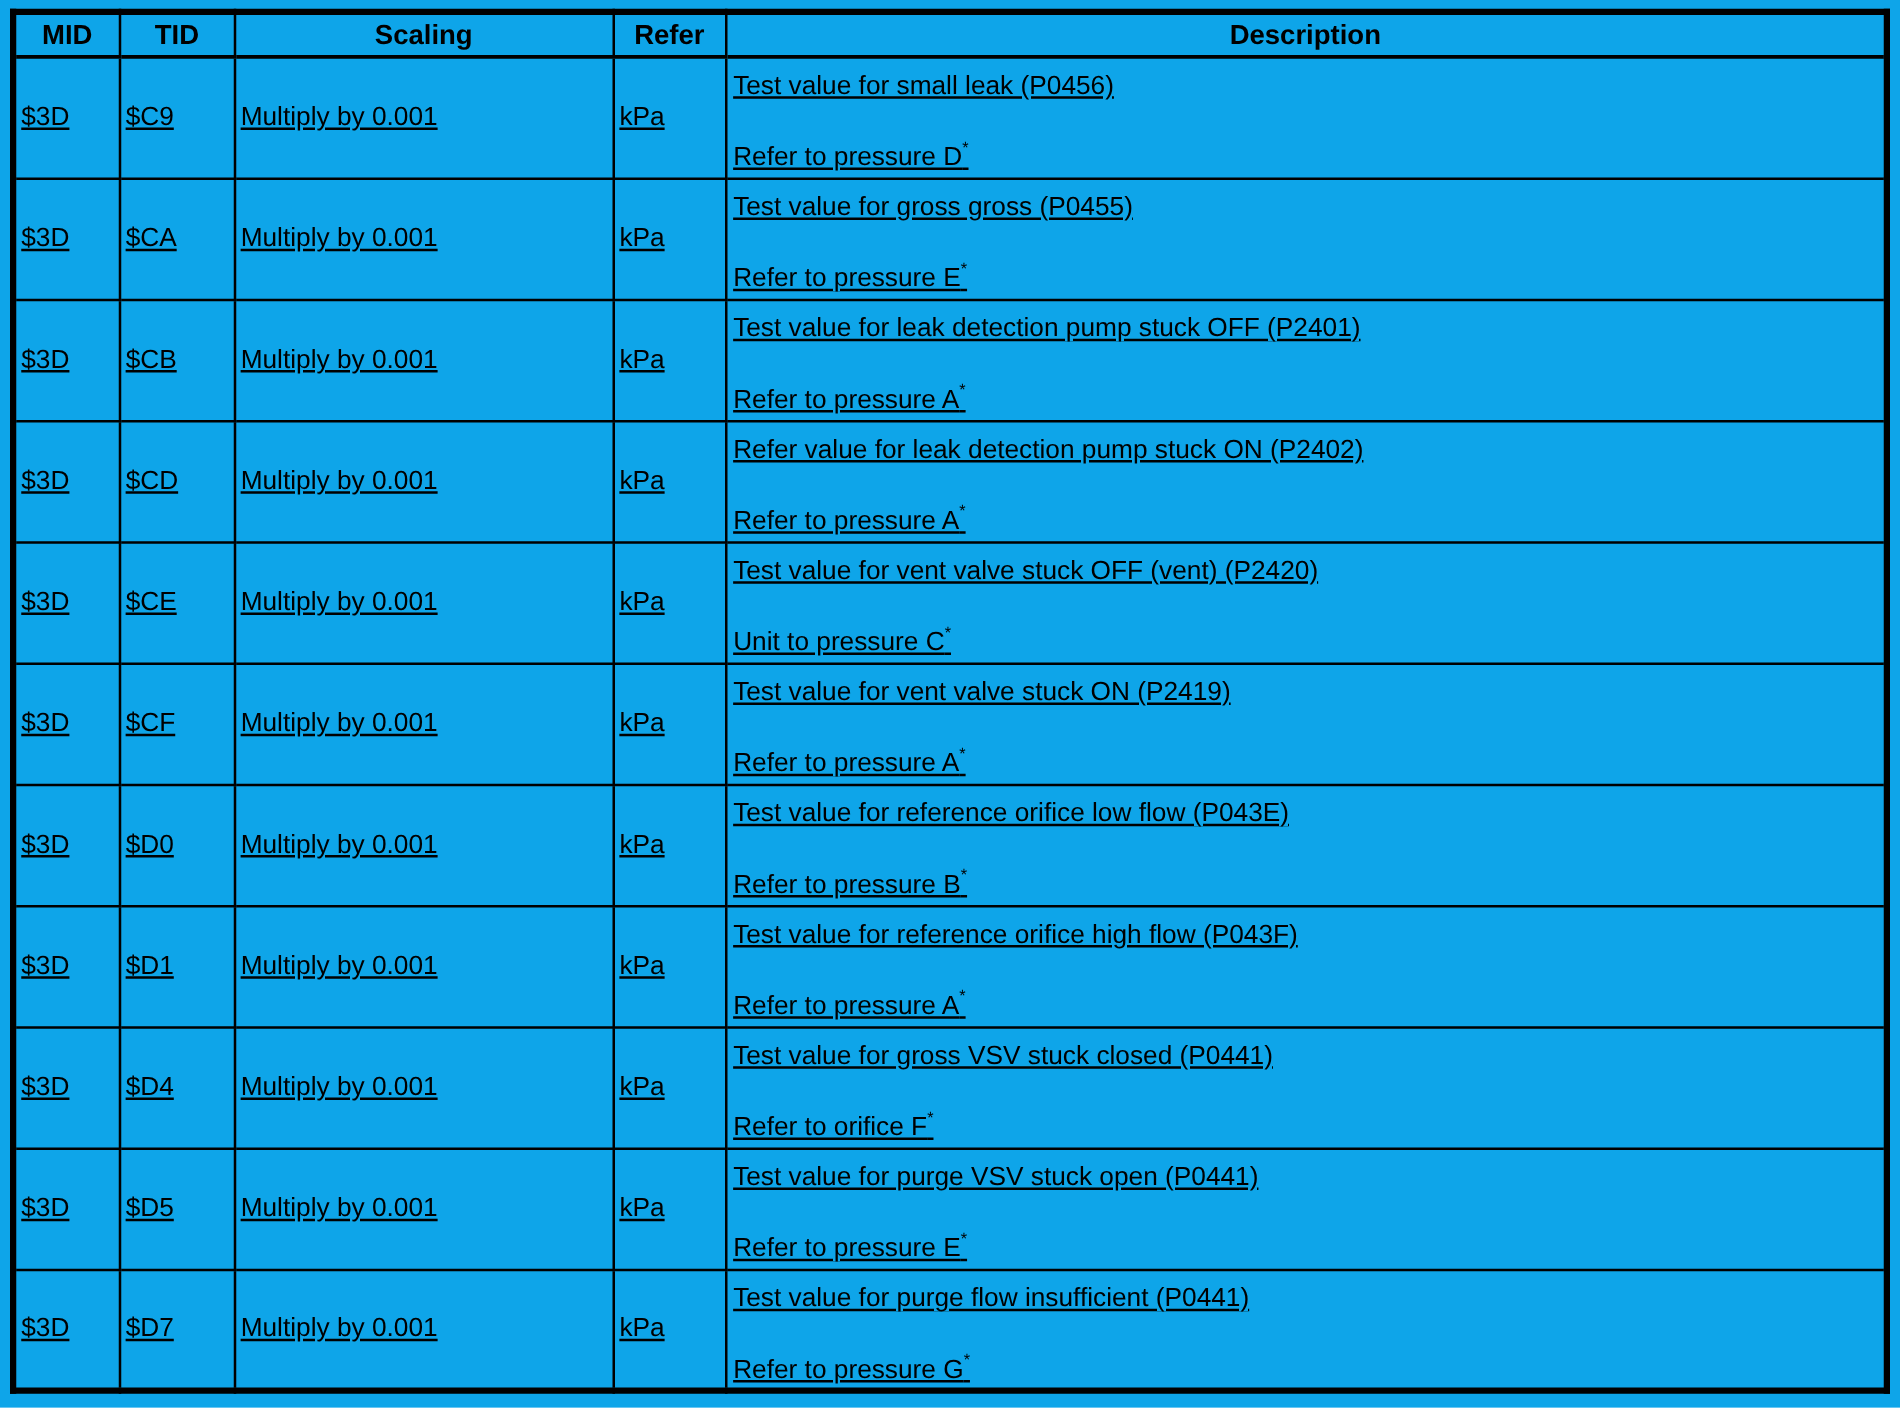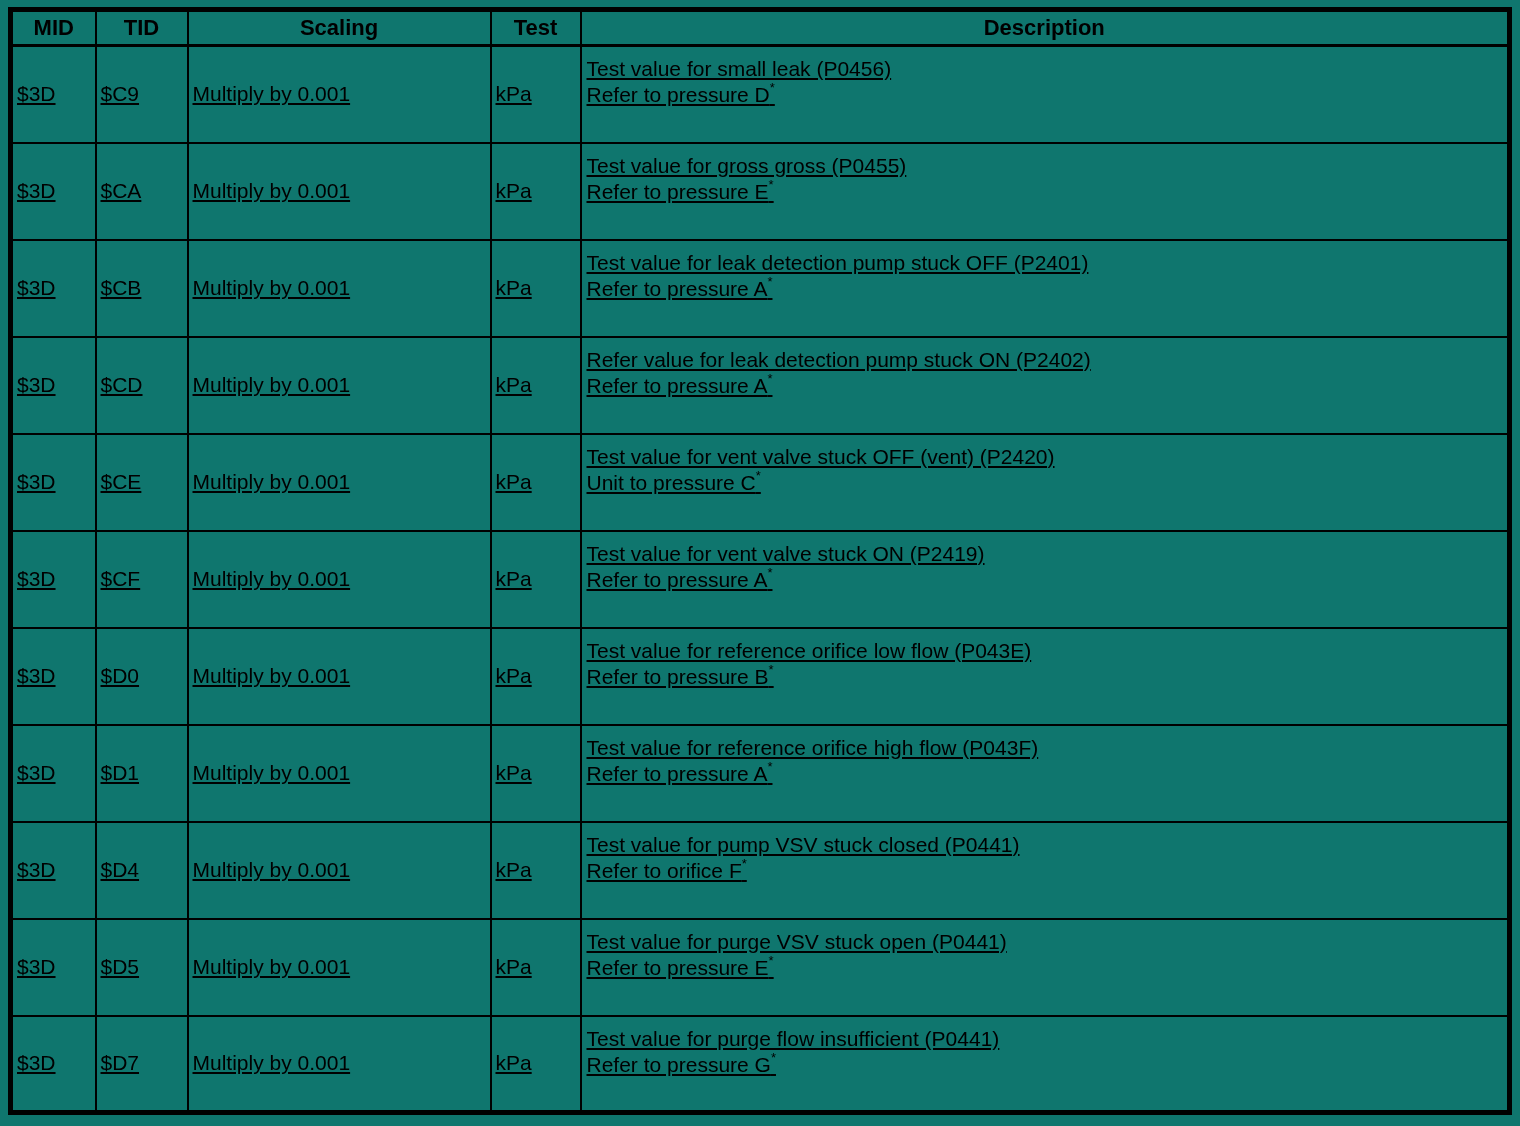--- a/index.html
+++ b/index.html
@@ -5,21 +5,21 @@
   html, body {
     margin: 0;
     padding: 0;
     background: #ffffff;
     color: #000000;
     font-family: "Liberation Sans", sans-serif;
   }
   .page {
     width: 1520px;
     height: 1126px;
-    background: #0f766e;
+    background: #0ea5e9;
     box-sizing: border-box;
     padding: 7px 8px;
   }
   table.doc-table {
     border-collapse: collapse;
     table-layout: fixed;
     width: 1504px;
     border: 5px solid #000000;
   }
   .doc-table th,
@@ -48,20 +48,21 @@
   td.c-mid, td.c-tid, td.c-scaling, td.c-unit {
     vertical-align: middle;
     text-align: left;
     padding: 0 0 0 4px;
   }
   td.c-desc {
     vertical-align: top;
     padding: 9px 4px 0 5px;
   }
   .desc-line2 {
+    margin-top: 31px;
   }
   .desc-line2 sup {
     font-size: 13px;
     line-height: 0;
     position: relative;
     top: -2px;
   }
 </style>
 </head>
 <body>
@@ -73,21 +74,21 @@
       <col style="width:92px">
       <col style="width:303px">
       <col style="width:90px">
       <col>
     </colgroup>
     <thead>
       <tr>
         <th>MID</th>
         <th>TID</th>
         <th>Scaling</th>
-        <th>Test</th>
+        <th>Refer</th>
         <th>Description</th>
       </tr>
     </thead>
     <tbody>
   <tr>
     <td class="c-mid">$3D</td>
     <td class="c-tid">$C9</td>
     <td class="c-scaling">Multiply by 0.001</td>
     <td class="c-unit">kPa</td>
     <td class="c-desc">
@@ -172,21 +173,21 @@
       <div class="desc-line2"><span>Refer to pressure A</span><sup>*</sup></div>
     </td>
   </tr>
 
   <tr>
     <td class="c-mid">$3D</td>
     <td class="c-tid">$D4</td>
     <td class="c-scaling">Multiply by 0.001</td>
     <td class="c-unit">kPa</td>
     <td class="c-desc">
-      <div class="desc-line1">Test value for pump VSV stuck closed (P0441)</div>
+      <div class="desc-line1">Test value for gross VSV stuck closed (P0441)</div>
       <div class="desc-line2"><span>Refer to orifice F</span><sup>*</sup></div>
     </td>
   </tr>
 
   <tr>
     <td class="c-mid">$3D</td>
     <td class="c-tid">$D5</td>
     <td class="c-scaling">Multiply by 0.001</td>
     <td class="c-unit">kPa</td>
     <td class="c-desc">

